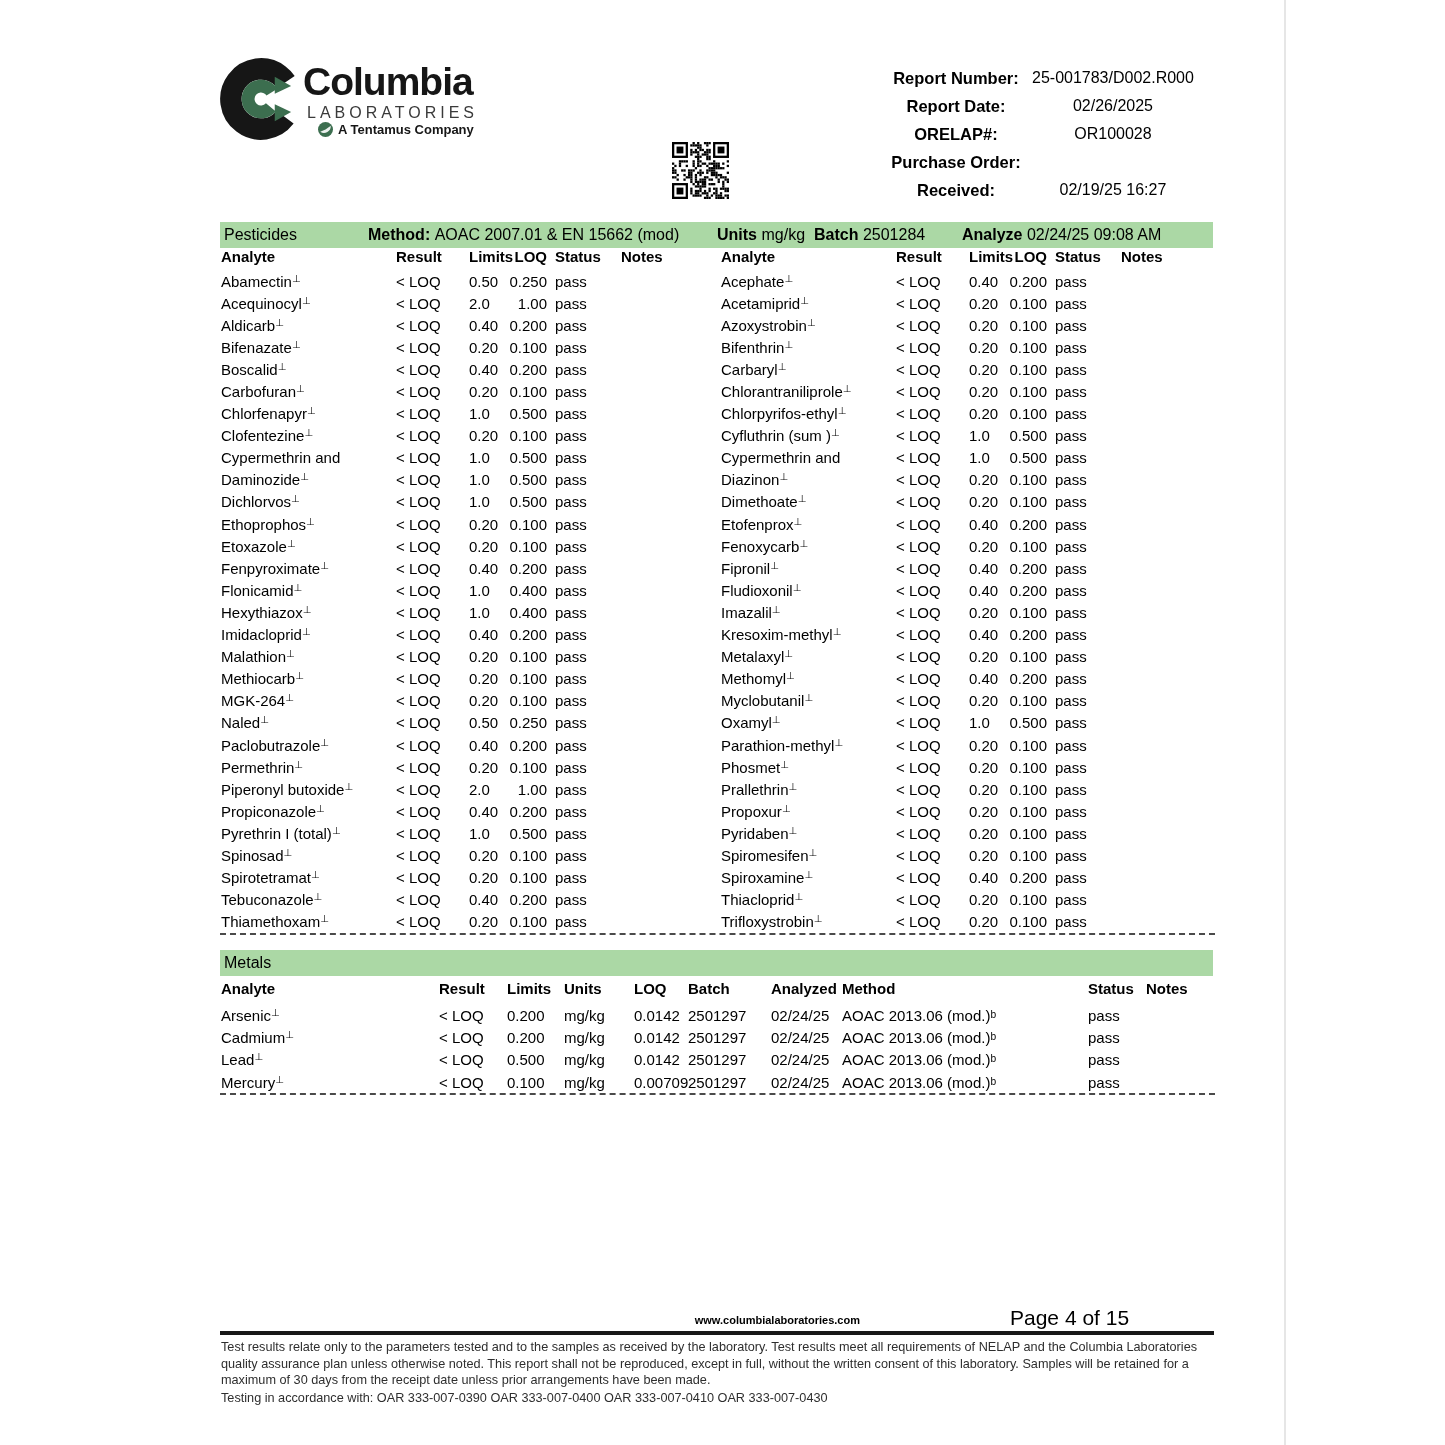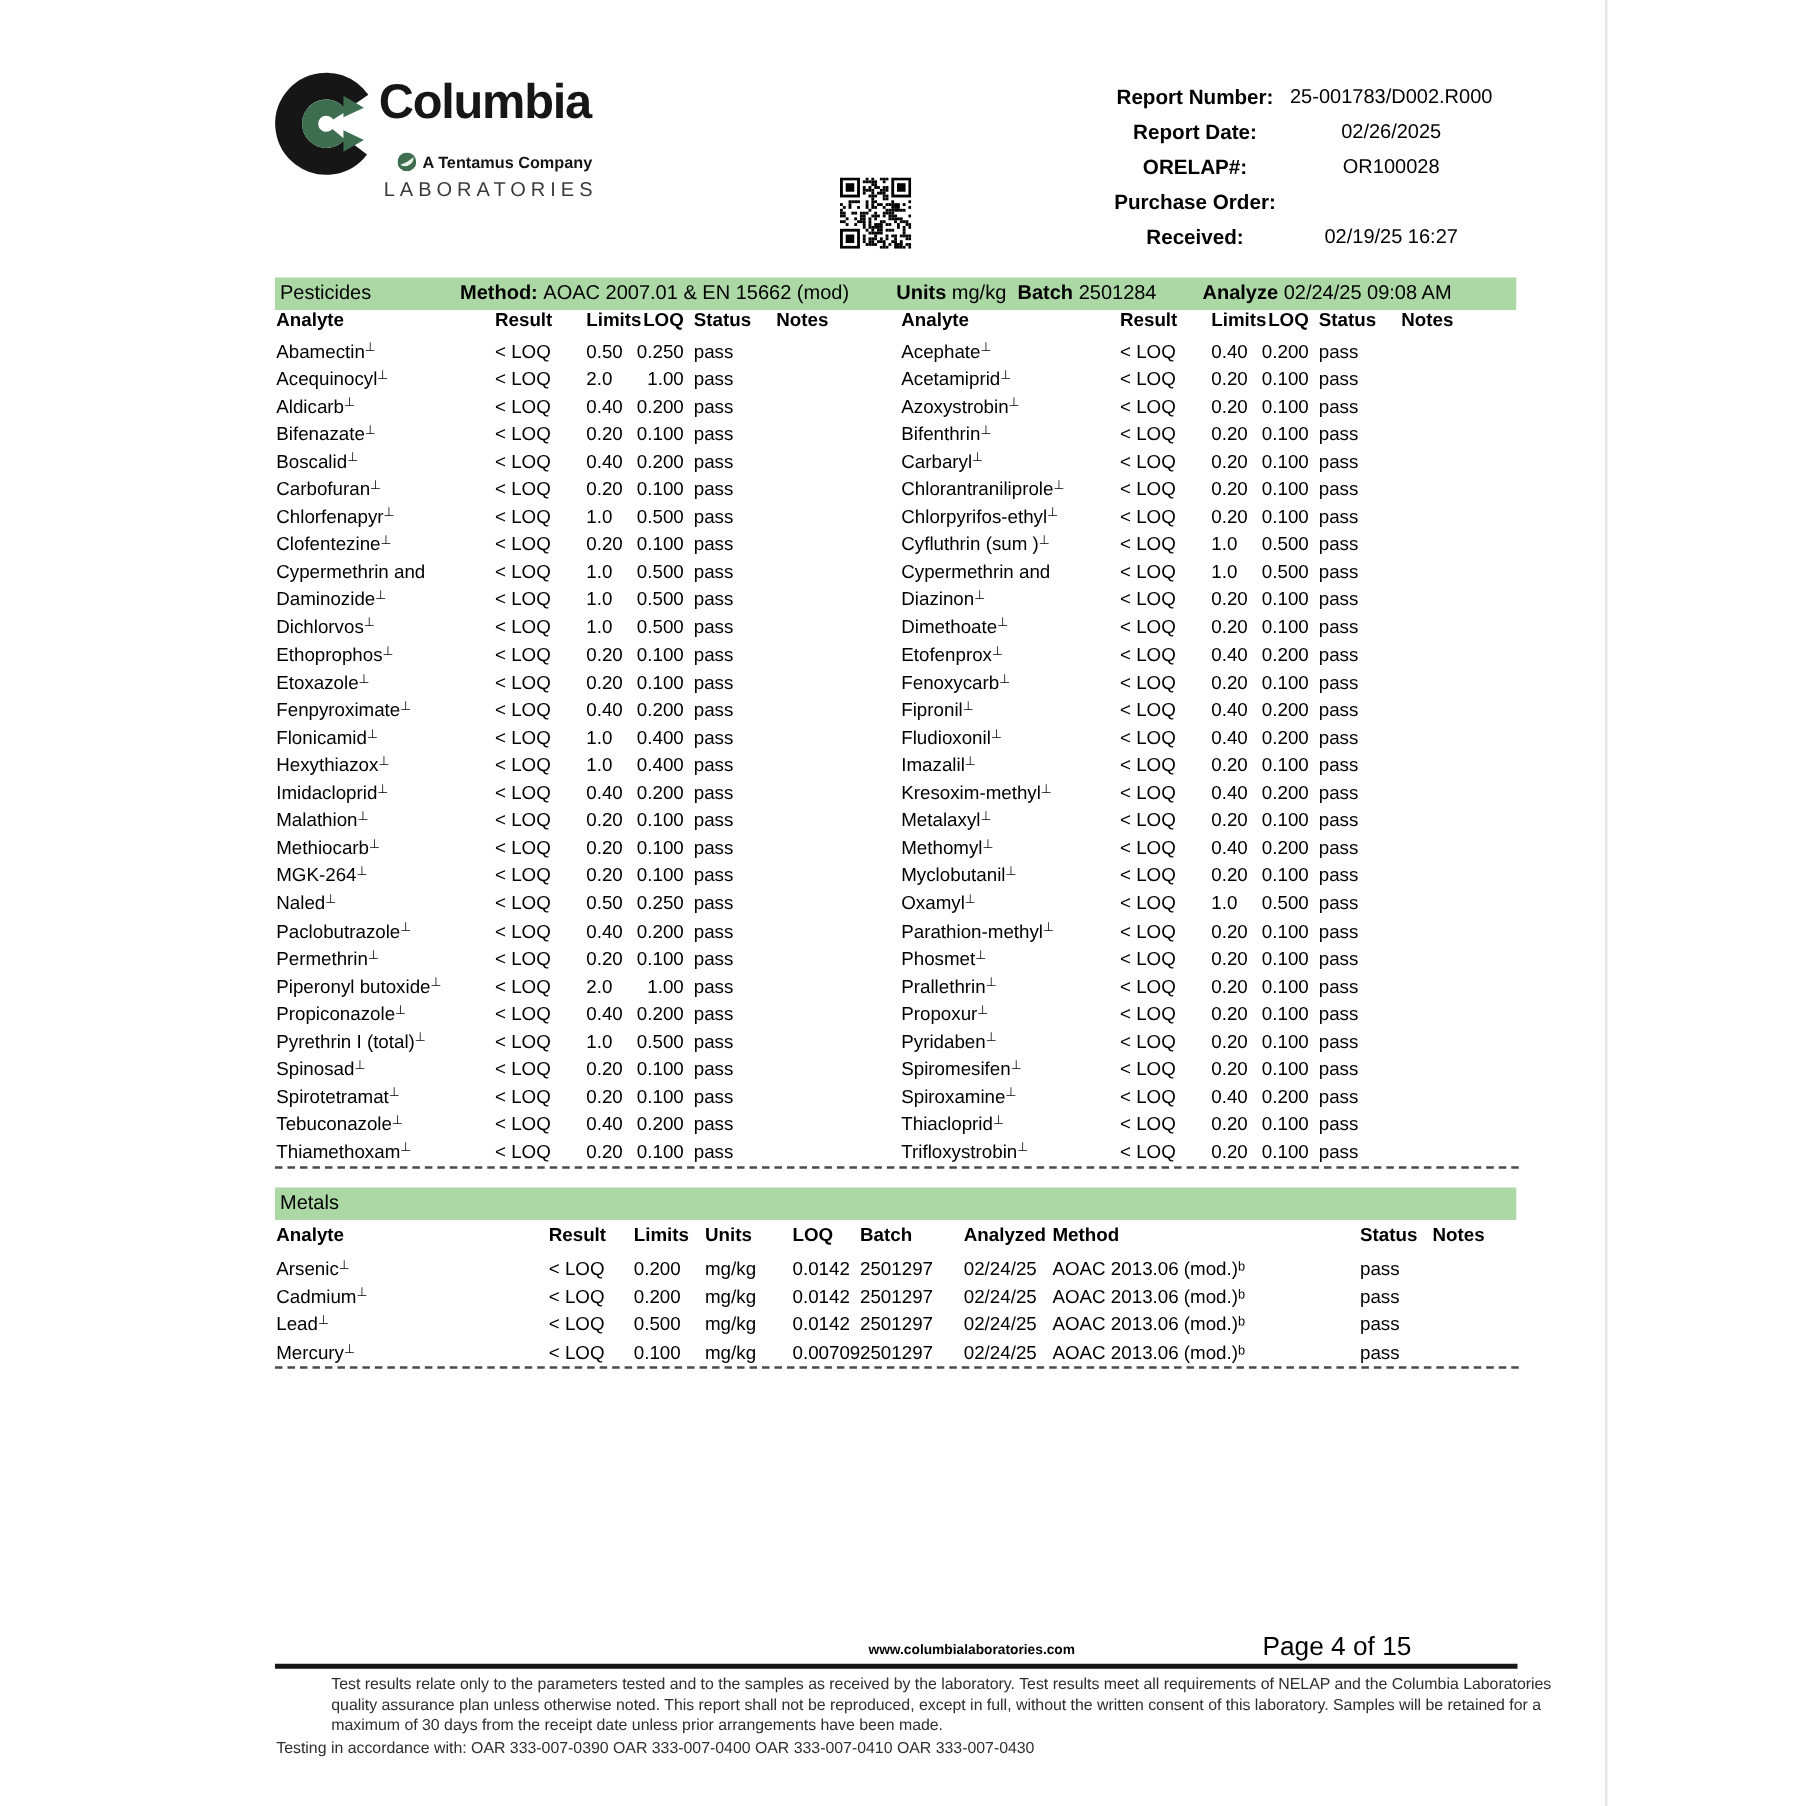--- a/index.html
+++ b/index.html
@@ -3,21 +3,21 @@
 <meta charset="utf-8">
 <style>
   html,body{margin:0;padding:0;background:#fff;}
   .page{position:relative;width:1445px;height:1445px;background:#fff;overflow:hidden;
         font-family:"Liberation Sans","DejaVu Sans",sans-serif;color:#000;}
   .abs{position:absolute;}
   .scan-edge{position:absolute;left:1284px;top:0;width:2px;height:1445px;background:#e6e6e6;}
 
   
   .brand-name{position:absolute;left:303px;top:60px;font-size:39px;font-weight:bold;letter-spacing:-1px;color:#161616;}
-  .brand-sub{position:absolute;left:307px;top:104px;font-size:16px;letter-spacing:4px;color:#3a3a3a;margin-top:40px;}
+  .brand-sub{position:absolute;left:307px;top:104px;font-size:16px;letter-spacing:4px;color:#3a3a3a;}
   .brand-tag{position:absolute;left:318px;top:122px;font-size:13px;font-weight:bold;color:#161616;display:flex;align-items:flex-start;gap:5px;}
   .addr{position:absolute;left:555px;top:66px;width:270px;text-align:center;font-size:16.5px;line-height:22px;}
   .info{position:absolute;left:880px;top:64px;display:grid;grid-template-columns:152px 1fr;grid-auto-rows:28px;align-items:center;text-align:center;}
   .info .lbl{font-weight:bold;font-size:16.5px;white-space:nowrap;}
   .info .val{font-size:16px;white-space:nowrap;}
 
   
   .gbar{position:absolute;left:220px;width:993px;height:26px;background:#abd8a5;font-size:16px;line-height:26px;}
   .gbar span{position:absolute;top:0;white-space:nowrap;}
   .gbar b{font-weight:bold;}
@@ -35,21 +35,21 @@
   .mhead,.mrow{display:grid;grid-template-columns:218px 68px 57px 70px 54px 83px 71px 246px 58px 1fr;align-items:center;font-size:15px;white-space:nowrap;}
   .mhead{font-weight:bold;}
   .mrow{height:22.3px;}
 
   .dash{position:absolute;left:220px;width:995px;border-top:2px dashed #4a4a4a;}
 
   
   .pageno{position:absolute;left:1010px;top:1306px;width:196px;text-align:left;font-size:21px;}
   .site{position:absolute;left:560px;top:1314px;width:300px;text-align:right;font-size:11px;font-weight:bold;}
   .thickline{position:absolute;left:220px;top:1331px;width:994px;height:4px;background:#171717;}
-  .disclaimer{position:absolute;left:221px;top:1339px;width:996px;font-size:12.7px;line-height:16.5px;color:#2e2e2e;margin-left:44px;}
+  .disclaimer{position:absolute;left:221px;top:1339px;width:996px;font-size:12.7px;line-height:16.5px;color:#2e2e2e;}
   .testing{position:absolute;left:221px;top:1391px;font-size:12.7px;color:#2e2e2e;}
 </style>
 </head>
 <body>
 
 <div class="page">
   <div class="scan-edge"></div>
 
   <svg class="abs" style="left:218px;top:56px;" width="86" height="86" viewBox="0 0 100 100">
     <circle cx="50" cy="50" r="35" fill="none" stroke="#161616" stroke-width="25" stroke-dasharray="176 44" transform="rotate(37 50 50)"></circle>

